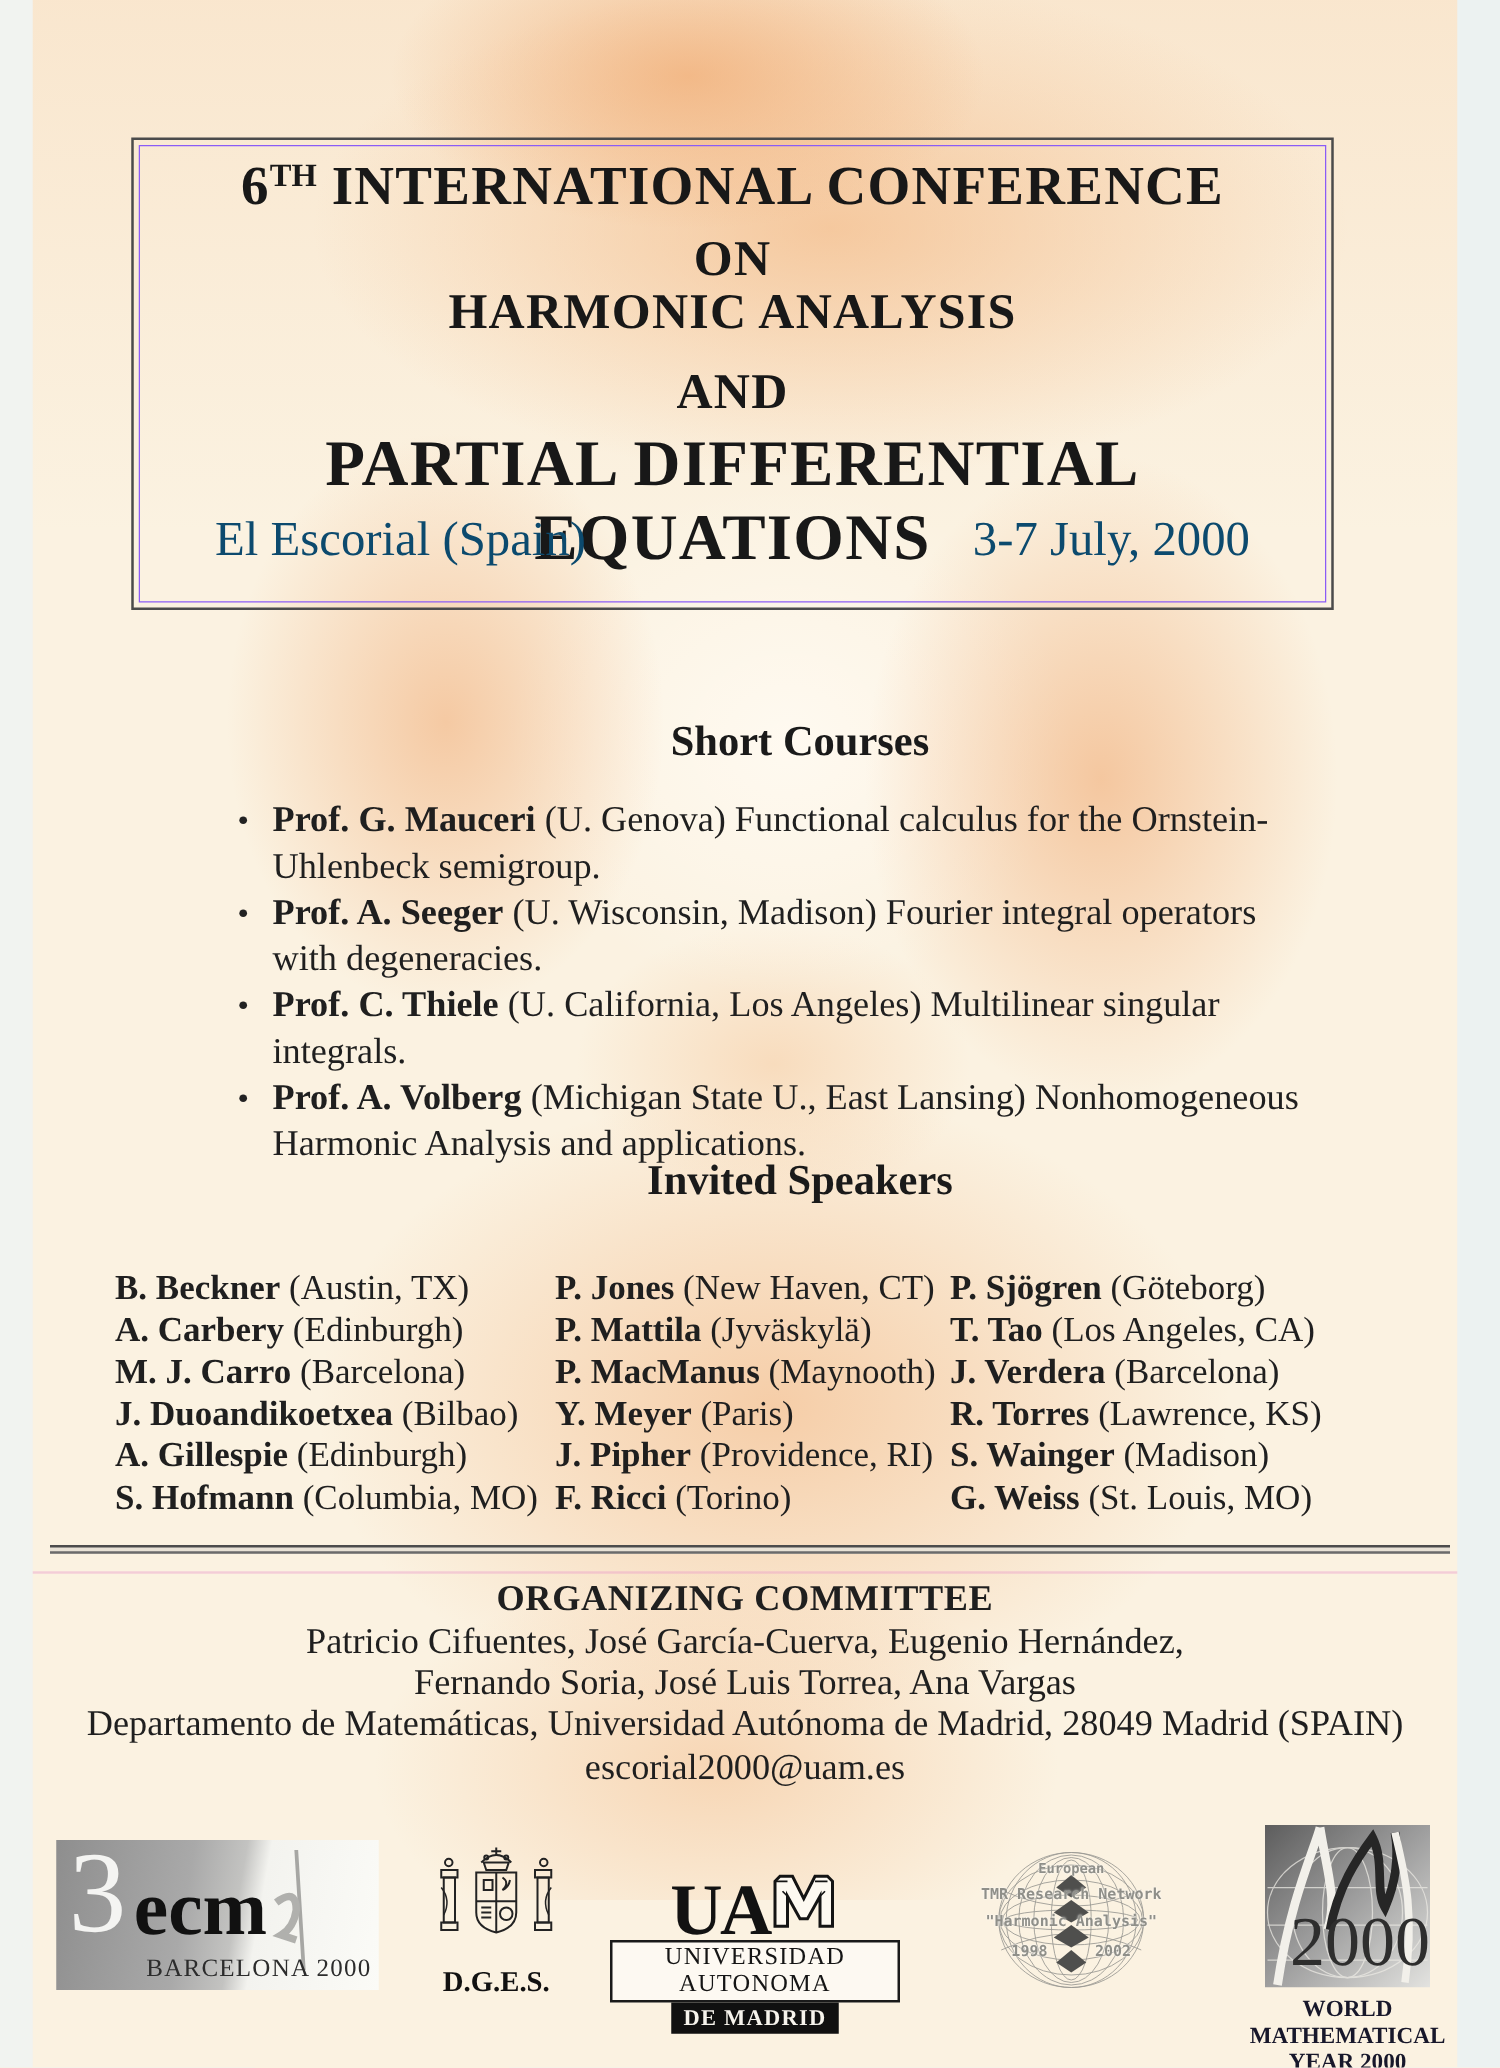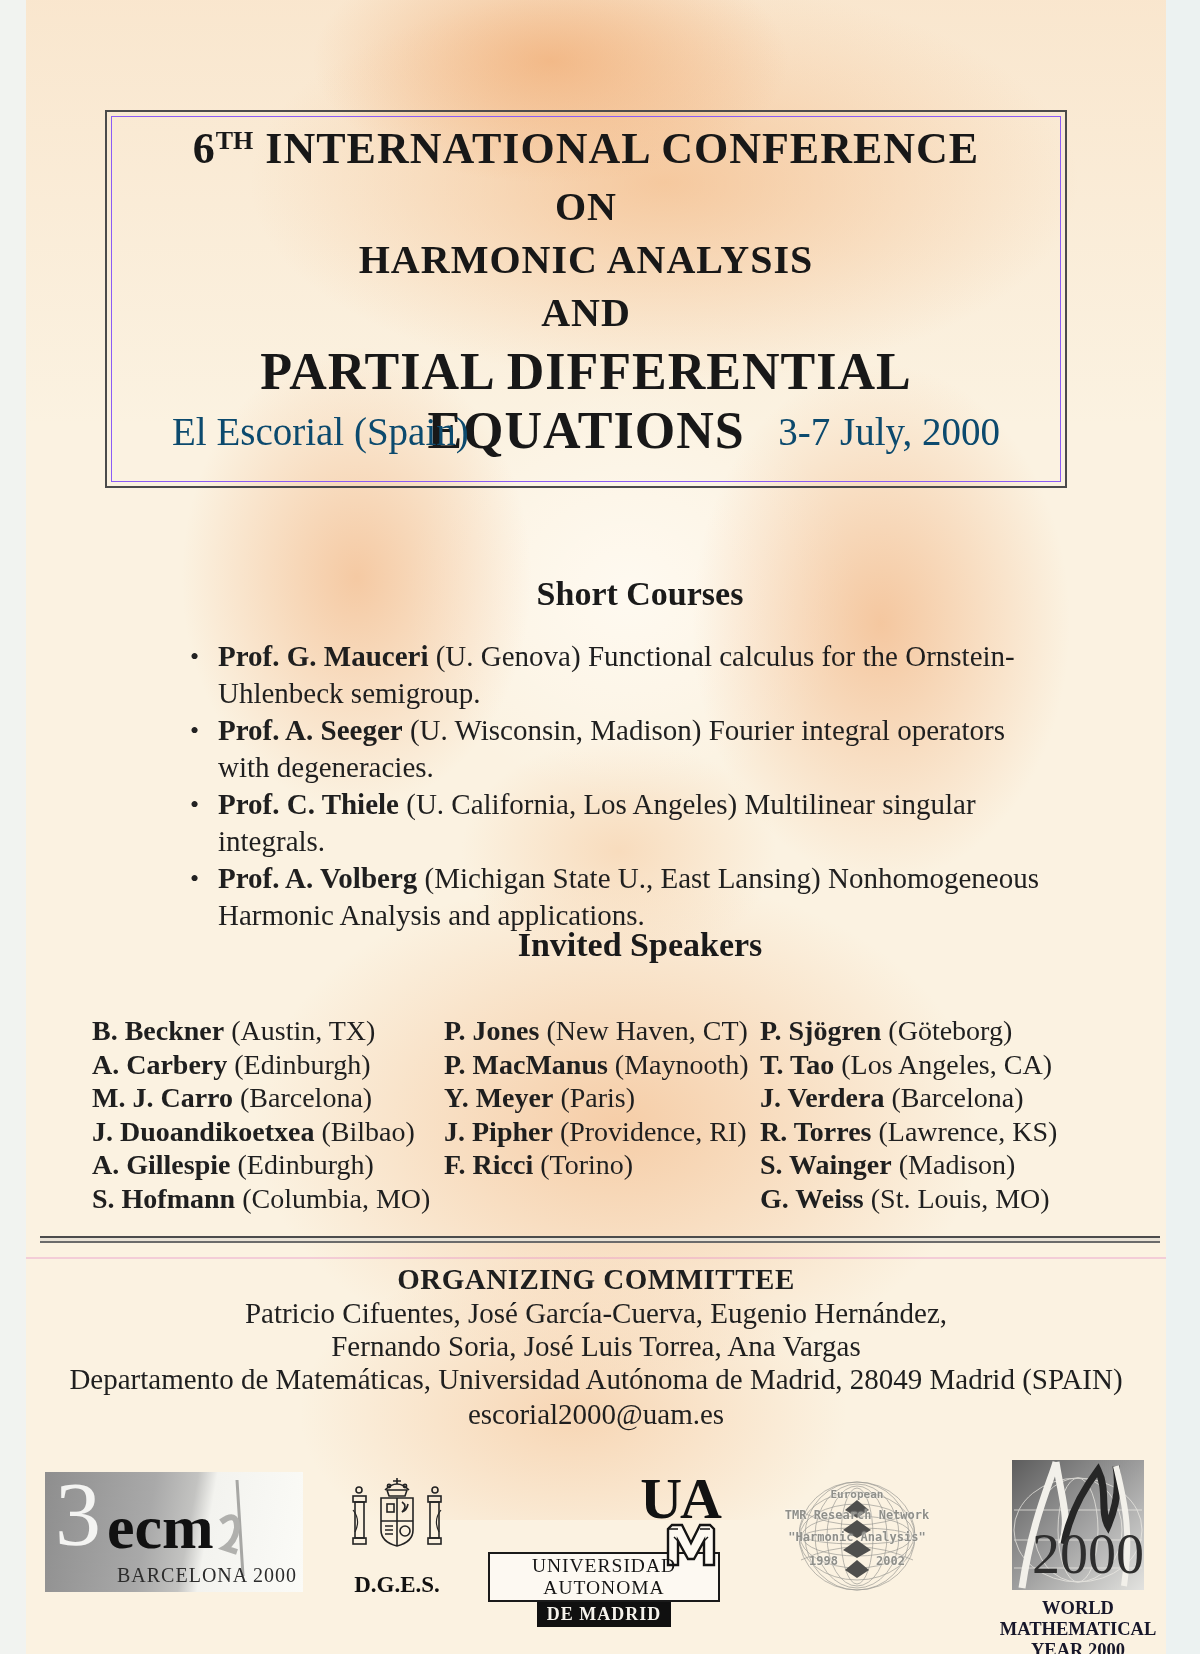--- a/index.html
+++ b/index.html
@@ -33,21 +33,21 @@
   
   .tbox{
     position:absolute;left:79px;top:110px;width:962px;height:378px;
     border:2px solid #4b4b4b;padding:4px;box-sizing:border-box;
   }
   .tbox-inner{width:100%;height:100%;border:1px solid #8b5cf6;box-sizing:border-box;position:relative;}
   .tline{position:absolute;left:0;width:100%;text-align:center;font-weight:bold;color:#181818;letter-spacing:1px;}
   .tline1{top:6px;font-size:44px;}
   .tline1 sup{font-size:26px;vertical-align:14px;letter-spacing:0;}
   .tline2{top:66px;font-size:40px;}
-  .tline3{top:119px;font-size:40px;}
+  .tline3{top:108px;font-size:40px;}
   .tline4{top:172px;font-size:40px;}
   .tline5{top:225px;font-size:52px;}
   .tdates{position:absolute;top:292px;left:60px;right:60px;display:flex;justify-content:space-between;font-weight:normal;font-size:39px;color:#0c4a6e;}
 
   .sec-heading{position:absolute;left:0;width:1140px;text-align:center;font-size:34px;font-weight:bold;color:#1a1a1a;padding-left:44px;}
   .h-courses{top:575px;}
   .h-speakers{top:926px;}
 
   .courses{position:absolute;left:160px;top:638px;width:860px;font-size:29px;line-height:37px;color:#1f1f1f;}
   .course{position:relative;padding-left:32px;}
@@ -75,21 +75,21 @@
     background:linear-gradient(100deg,#8e8e8e 0%,#a9a9a9 40%,#c3c3c1 55%,#f3f3ef 62%,#fbfbf7 100%);}
   .ecm-3{position:absolute;left:10px;top:-4px;font-size:92px;color:#f4f4f2;line-height:1;}
   .ecm-ecm{position:absolute;left:62px;top:24px;font-size:62px;font-weight:bold;color:#111;line-height:1;}
   .ecm-sub{position:absolute;left:72px;top:92px;font-size:20px;color:#2c2c2c;letter-spacing:1px;}
   .ecm-sculpture{position:absolute;right:44px;top:4px;opacity:.75;}
 
   .dges{position:absolute;left:316px;top:1476px;width:110px;text-align:center;}
   .dges-label{margin-top:4px;font-size:23px;font-weight:bold;color:#111;}
 
   .uam{position:absolute;left:462px;top:1500px;width:232px;text-align:center;}
-  .uam-mark{display:flex;justify-content:center;align-items:flex-end;height:50px;flex-direction:column;}
+  .uam-mark{display:flex;justify-content:center;align-items:flex-end;height:50px;}
   .uam-ua{font-size:58px;font-weight:bold;color:#121212;line-height:44px;letter-spacing:-2px;}
   .uam-line1{margin-top:2px;border:2px solid #1a1a1a;background:rgba(253,250,244,.9);
     font-size:19.5px;color:#151515;letter-spacing:1px;padding:1px 6px;display:block;}
   .uam-line2{display:inline-block;background:#101010;color:#f6f3ec;font-size:18px;font-weight:bold;
     letter-spacing:1px;padding:2px 10px;margin-top:0;}
 
   .tmr{position:absolute;left:726px;top:1472px;width:210px;height:140px;}
   .tmr svg{position:absolute;left:35px;top:0;}
   .tmr-text{position:absolute;left:0;width:210px;text-align:center;
     font-family:"DejaVu Sans Mono", monospace;font-weight:bold;color:#8f8f89;
@@ -138,20 +138,21 @@
   <div class="spk-col spk-col1">
     <div class="spk"><span class="bold">B. Beckner</span><span class="aff">(Austin, TX)</span></div>
     <div class="spk"><span class="bold">A. Carbery</span><span class="aff">(Edinburgh)</span></div>
     <div class="spk"><span class="bold">M. J. Carro</span><span class="aff">(Barcelona)</span></div>
     <div class="spk"><span class="bold">J. Duoandikoetxea</span><span class="aff">(Bilbao)</span></div>
     <div class="spk"><span class="bold">A. Gillespie</span><span class="aff">(Edinburgh)</span></div>
     <div class="spk"><span class="bold">S. Hofmann</span><span class="aff">(Columbia, MO)</span></div>
   </div>
   <div class="spk-col spk-col2">
     <div class="spk"><span class="bold">P. Jones</span><span class="aff">(New Haven, CT)</span></div>
+    <div class="spk"><span class="bold">P. Mattila</span><span class="aff">(Jyväskylä)</span></div>
     <div class="spk"><span class="bold">P. MacManus</span><span class="aff">(Maynooth)</span></div>
     <div class="spk"><span class="bold">Y. Meyer</span><span class="aff">(Paris)</span></div>
     <div class="spk"><span class="bold">J. Pipher</span><span class="aff">(Providence, RI)</span></div>
     <div class="spk"><span class="bold">F. Ricci</span><span class="aff">(Torino)</span></div>
   </div>
   <div class="spk-col spk-col3">
     <div class="spk"><span class="bold">P. Sjögren</span><span class="aff">(Göteborg)</span></div>
     <div class="spk"><span class="bold">T. Tao</span><span class="aff">(Los Angeles, CA)</span></div>
     <div class="spk"><span class="bold">J. Verdera</span><span class="aff">(Barcelona)</span></div>
     <div class="spk"><span class="bold">R. Torres</span><span class="aff">(Lawrence, KS)</span></div>

